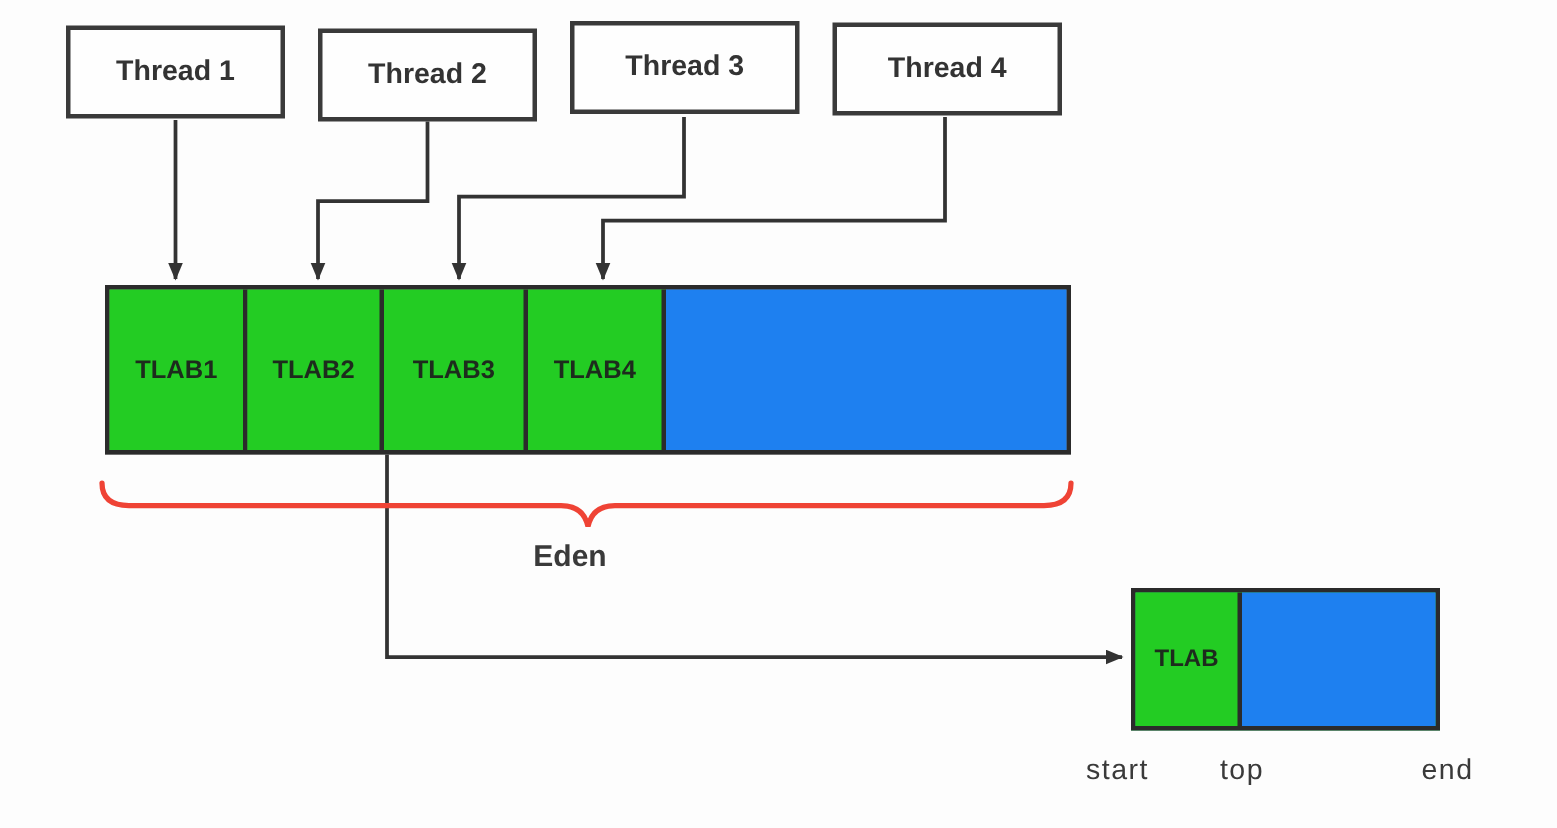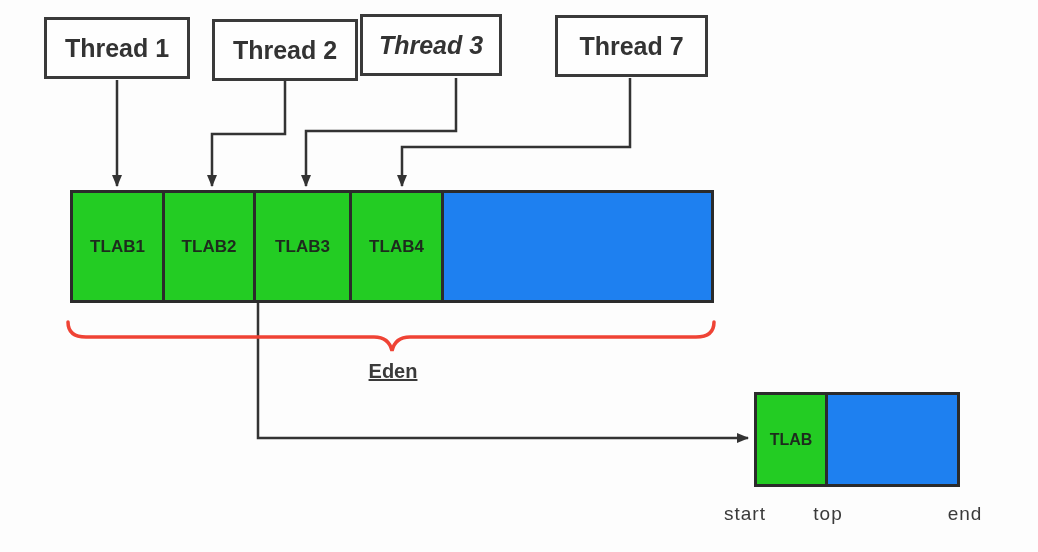--- a/index.html
+++ b/index.html
@@ -11,42 +11,42 @@
     overflow:hidden;
   }
   .layer{position:absolute;left:0;top:0;}
   .thread-box{
     position:absolute;
     width:146px;height:62px;
     background:#fefefe;
     border:3px solid #3a3a3a;
     box-sizing:border-box;
     display:flex;align-items:center;justify-content:center;
-    font-weight:bold;font-size:25px;color:#333;
+    font-weight:bold;font-size:19px;color:#333;
   }
   .eden-bar{
     position:absolute;
     left:70px;top:190px;
     width:644px;height:113px;
     border:3px solid #2b2b2b;
     box-sizing:border-box;
     display:flex;
     background:#737373;
   }
   .seg{
     height:100%;
     box-sizing:border-box;
     display:flex;align-items:center;justify-content:center;
     font-weight:bold;font-size:17px;color:#1d2b1d;
   }
   .seg.green{background:#23cc23;border-right:3px solid #2b2b2b;}
   .seg.blue{background:#1e80f0;flex:1;border-right:none;}
   .eden-label{
-    position:absolute;left:353px;top:360px;width:80px;
-    text-align:center;font-weight:bold;font-size:20px;color:#3a3a3a;text-decoration:underline;
+    position:absolute;left:340px;top:360px;width:80px;
+    text-align:center;font-weight:bold;font-size:20px;color:#3a3a3a;
   }
   .detail-box{
     position:absolute;
     left:754px;top:392px;
     width:206px;height:95px;
     border:3px solid #2b2b2b;
     box-sizing:border-box;
     display:flex;
     background:#22c55e;
   }
@@ -78,25 +78,25 @@
     <polyline points="630,78 630,147 402,147 402,186" fill="none" stroke="#333333" stroke-width="2.5" marker-end="url(#ah)"></polyline>
     <polyline points="258,303 258,438 748,438" fill="none" stroke="#333333" stroke-width="2.5" marker-end="url(#ah)"></polyline>
   </svg>
 
   <div class="thread-box" style="left:44px;top:17px;">
     <span>Thread 1</span>
   </div>
   <div class="thread-box" style="left:212px;top:19px;">
     <span>Thread 2</span>
   </div>
-  <div class="thread-box" style="left:360px;top:14px;width:142px;font-style:italic;">
+  <div class="thread-box" style="left:380px;top:14px;width:153px;">
     <span>Thread 3</span>
   </div>
   <div class="thread-box" style="left:555px;top:15px;width:153px;">
-    <span>Thread 7</span>
+    <span>Thread 4</span>
   </div>
 
   <div class="eden-bar">
     <div class="seg green" style="width:92px;">
       <span>TLAB1</span>
     </div>
     <div class="seg green" style="width:91px;text-align:center;">
       <span>TLAB2</span>
     </div>
     <div class="seg green" style="width:96px;">

